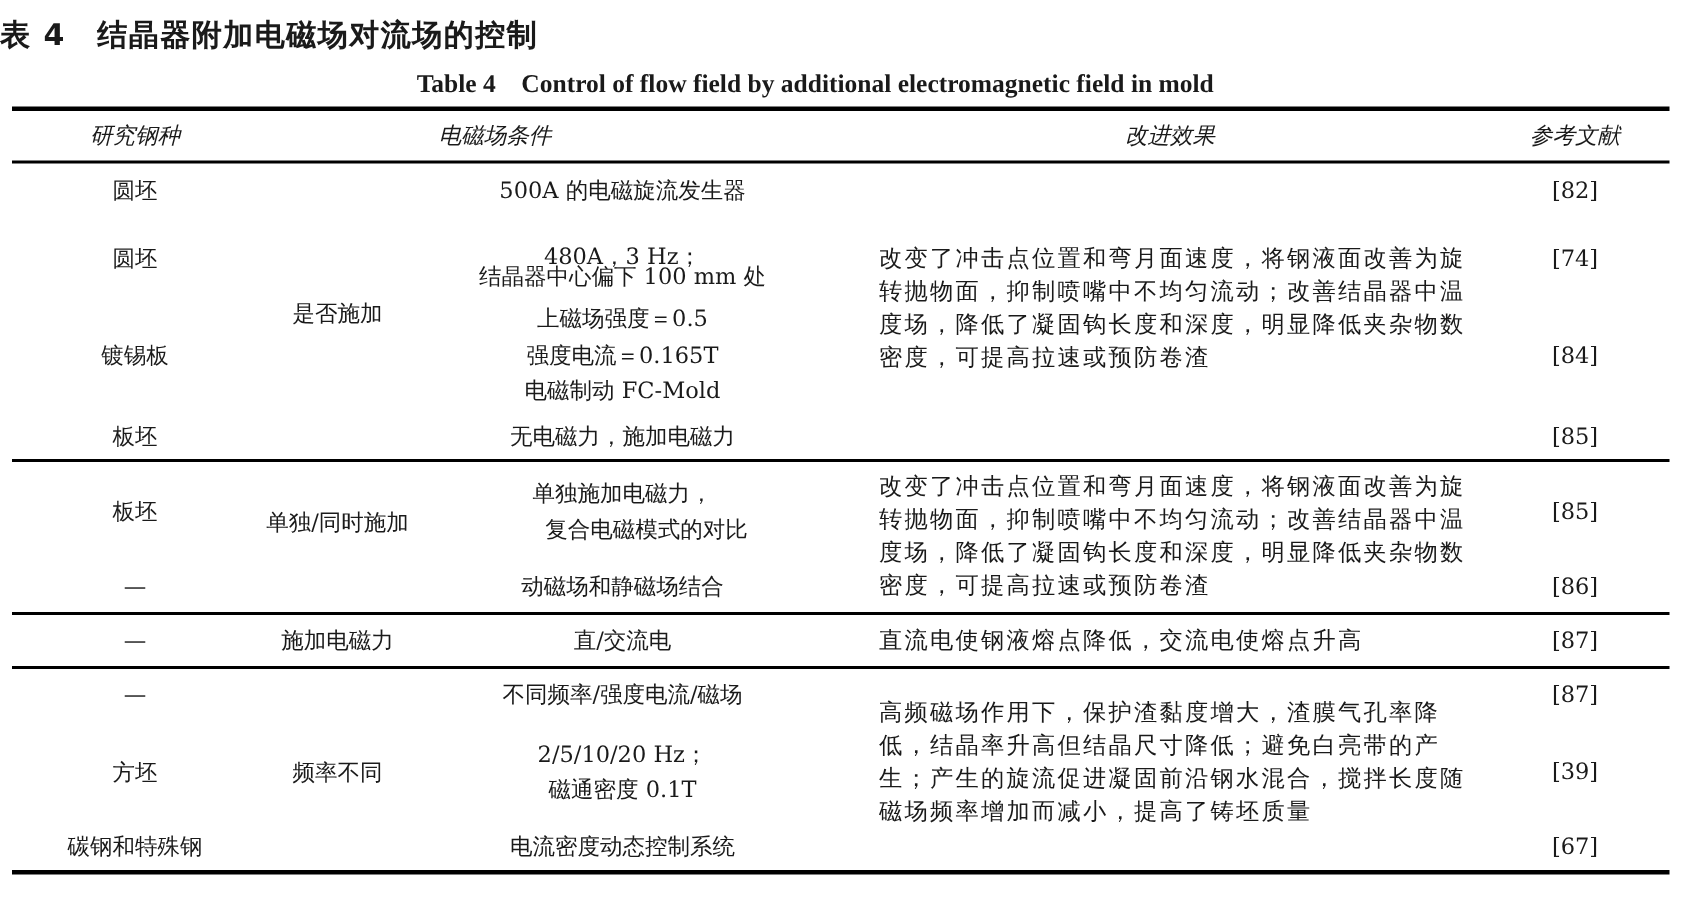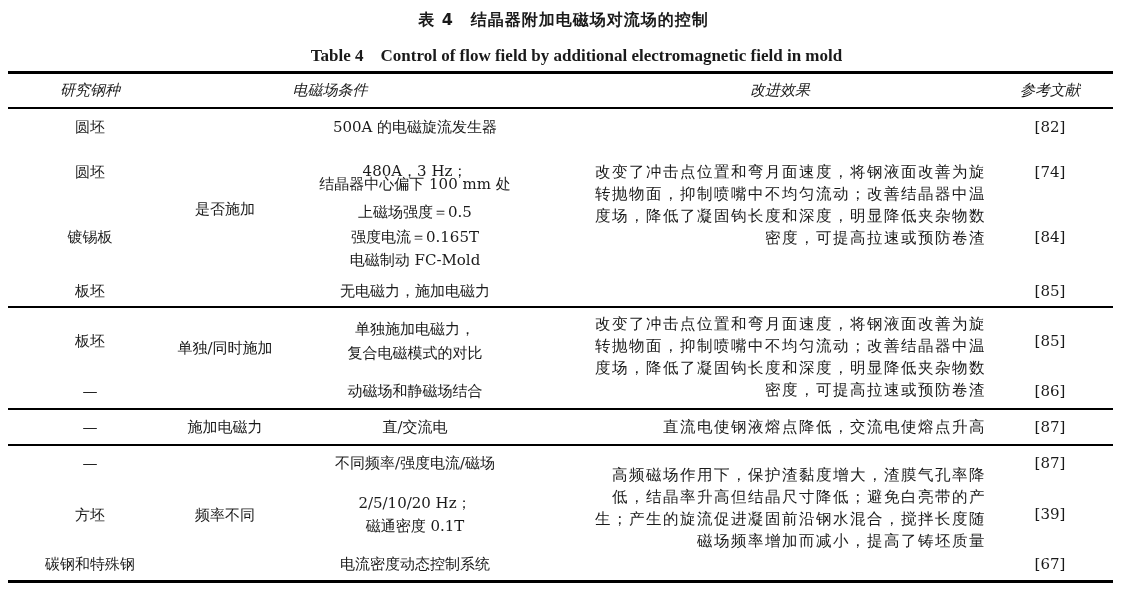--- a/index.html
+++ b/index.html
@@ -2,38 +2,38 @@
 <html><head>
 <meta charset="utf-8">
 <style>
   html, body { margin: 0; padding: 0; background: #ffffff; }
   body {
     width: 1127px; height: 602px; position: relative; overflow: hidden;
     font-family: "DejaVu Serif", "Liberation Serif", serif;
     color: #1a1a1a;
   }
   .caption-cn {
-    position: absolute; top: 10px; left: 0; width: 1127px; text-align: center;
+    position: absolute; top: 10px; left: 0; width: 1127px; text-align: left;
     font-family: "DejaVu Sans", "Liberation Sans", sans-serif;
-    font-weight: bold; font-size: 16px; letter-spacing: 1px;
+    font-weight: bold; font-size: 20px; letter-spacing: 1px;
   }
   .caption-en {
     position: absolute; top: 44px; left: 0; width: 1087px; text-align: center;
     font-family: "Liberation Serif", "DejaVu Serif", serif;
-    font-weight: bold; font-size: 17px; padding-left: 33px;
+    font-weight: bold; font-size: 17px;
   }
   .rule { position: absolute; left: 8px; width: 1105px; background: #000; }
   .thick { height: 3px; }
   .thin { height: 1.5px; }
   .cell {
     position: absolute; font-size: 15px; line-height: 22px; white-space: nowrap;
     text-align: center;
   }
   .effect {
-    position: absolute; font-size: 15.5px; line-height: 22px; text-align: right;
+    position: absolute; font-size: 15.5px; line-height: 22px; text-align: left;
     width: 400px; white-space: normal; letter-spacing: 1.5px;
   }
   .hdr { font-size: 15px; font-style: italic; }
 </style>
 </head>
 <body>
 
 <div class="caption-cn">表 4　结晶器附加电磁场对流场的控制</div>
 <div class="caption-en">Table 4　Control of flow field by additional electromagnetic field in mold</div>
 
@@ -70,21 +70,21 @@
 <div class="cell" style="left:1010px;top:161px;width:80px">[74]</div>
 <div class="cell" style="left:1010px;top:226px;width:80px">[84]</div>
 <div class="cell" style="left:1010px;top:280px;width:80px">[85]</div>
 
 <div class="cell" style="left:40px;top:330px;width:100px">板坯</div>
 <div class="cell" style="left:40px;top:380px;width:100px">—</div>
 
 <div class="cell" style="left:165px;top:336px;width:120px;white-space:normal;line-height:24px">单独/同时施加</div>
 
 <div class="cell" style="left:285px;top:318px;width:260px">单独施加电磁力，</div>
-<div class="cell" style="left:285px;top:342px;width:260px">复合电磁模式的对比</div>
+<div class="cell" style="left:301px;top:342px;width:260px">复合电磁模式的对比</div>
 <div class="cell" style="left:285px;top:380px;width:260px">动磁场和静磁场结合</div>
 
 <div class="effect" style="left:586px;top:313px">改变了冲击点位置和弯月面速度，将钢液面改善为旋转抛物面，抑制喷嘴中不均匀流动；改善结晶器中温度场，降低了凝固钩长度和深度，明显降低夹杂物数密度，可提高拉速或预防卷渣</div>
 
 <div class="cell" style="left:1010px;top:330px;width:80px">[85]</div>
 <div class="cell" style="left:1010px;top:380px;width:80px">[86]</div>
 
 <div class="cell" style="left:40px;top:416px;width:100px">—</div>
 <div class="cell" style="left:165px;top:416px;width:120px">施加电磁力</div>
 <div class="cell" style="left:285px;top:416px;width:260px">直/交流电</div>

